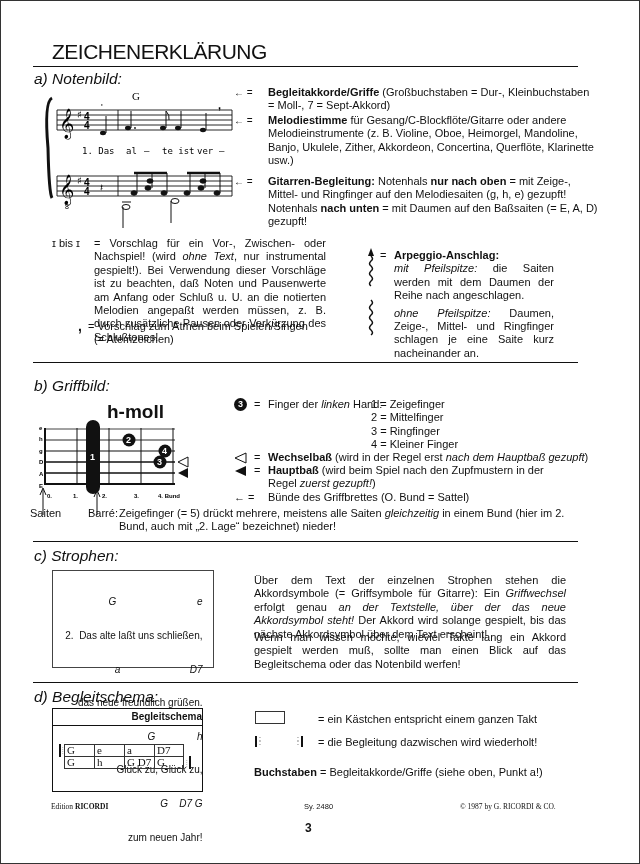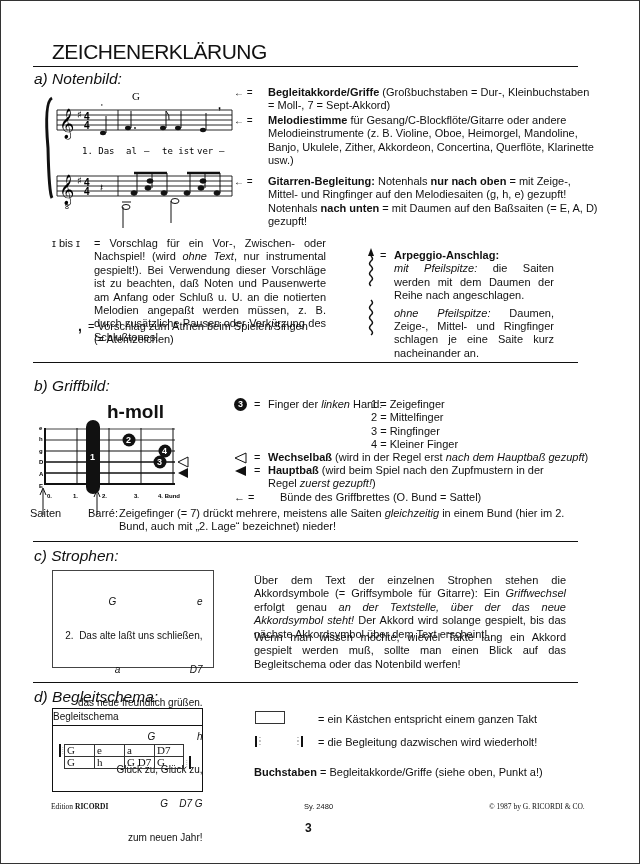--- a/index.html
+++ b/index.html
@@ -175,42 +175,42 @@
     <text x="72" y="78">2.</text>
     <text x="104" y="78">3.</text>
     <text x="128" y="78">4. Bund</text>
   </g>
   <path d="M13 95 L13 70 M10 75 L13 68 L16 75" stroke="#111" fill="none"></path>
   <path d="M67 95 L67 72 M64 77 L67 70 L70 77" stroke="#111" fill="none"></path>
 </svg>
 
 <div class="abs txt" style="left:30px;top:507px;">Saiten</div>
 <div class="abs txt" style="left:88px;top:507px;">Barré:</div>
-<div class="abs txt" style="left:119px;top:507px;width:460px;"><span>Zeigefinger (= 7) drückt mehrere, meistens alle Saiten </span><i>gleichzeitig</i><span> in einem Bund (hier im 2. Bund, auch mit „2. Lage“ bezeichnet) nieder!</span></div>
+<div class="abs txt" style="left:119px;top:507px;width:460px;"><span>Zeigefinger (= 5) drückt mehrere, meistens alle Saiten </span><i>gleichzeitig</i><span> in einem Bund (hier im 2. Bund, auch mit „2. Lage“ bezeichnet) nieder!</span></div>
 
 <div class="abs" style="left:234px;top:398px;width:13px;height:13px;border-radius:50%;background:#111;color:#fff;font-size:9px;font-weight:bold;text-align:center;line-height:13px;">3</div>
 <div class="abs txt" style="left:254px;top:398px;">=</div>
 <div class="abs txt" style="left:268px;top:398px;"><span>Finger der </span><i>linken</i><span> Hand:</span></div>
 <div class="abs txt" style="left:371px;top:398px;">
   <div>1 = Zeigefinger</div>
   <div>2 = Mittelfinger</div>
   <div>3 = Ringfinger</div>
   <div>4 = Kleiner Finger</div>
 </div>
 
 <svg class="abs" style="left:234px;top:452px;" width="14" height="30">
   <path d="M1 6 L12 1 L12 11 Z" fill="#fff" stroke="#111"></path>
   <path d="M1 19 L12 14 L12 24 Z" fill="#111"></path>
 </svg>
 <div class="abs txt" style="left:254px;top:451px;">=</div>
 <div class="abs txt" style="left:268px;top:451px;"><b>Wechselbaß</b><span> (wird in der Regel erst </span><i>nach dem Hauptbaß gezupft</i><span>)</span></div>
 <div class="abs txt" style="left:254px;top:464px;">=</div>
 <div class="abs txt" style="left:268px;top:464px;width:300px;"><b>Hauptbaß</b><span> (wird beim Spiel nach den Zupfmustern in der Regel </span><i>zuerst gezupft!</i><span>)</span></div>
 <div class="abs txt" style="left:234px;top:491px;">←  =</div>
-<div class="abs txt" style="left:268px;top:491px;margin-left:12px;">Bünde des Griffbrettes (O. Bund = Sattel)</div>
+<div class="abs txt" style="left:268px;top:491px;">Bünde des Griffbrettes (O. Bund = Sattel)</div>
 
 <div class="hr" style="top:541px;"></div>
 
 <div class="abs sec" style="left:34px;top:547px;">c) Strophen:</div>
 <div class="box" style="left:52px;top:570px;width:160px;height:96px;text-align:right;">
   <div style="position:absolute;left:12px;top:3px;font-size:10px;line-height:11.2px;white-space:pre;">
     <div style="padding-left:35px;font-style:italic;">G                             e</div>
     <div>2.  Das alte laßt uns schließen,</div>
     <div style="padding-left:35px;font-style:italic;">a                         D7</div>
     <div style="padding-left:13px;">das neue freundlich grüßen.</div>
@@ -220,21 +220,21 @@
     <div style="padding-left:14px;">zum neuen Jahr!</div>
   </div>
 </div>
 <div class="abs txt just" style="left:254px;top:574px;width:312px;"><span>Über dem Text der einzelnen Strophen stehen die Akkordsymbole (= Griffsymbole für Gitarre): Ein </span><i>Griffwechsel</i><span> erfolgt genau </span><i>an der Textstelle, über der das neue Akkordsymbol steht!</i><span> Der Akkord wird solange gespielt, bis das nächste Akkordsymbol über dem Text erscheint!</span></div>
 <div class="abs txt just" style="left:254px;top:631px;width:312px;">Wenn man wissen möchte, wieviel Takte lang ein Akkord gespielt werden muß, sollte man einen Blick auf das Begleitschema oder das Notenbild werfen!</div>
 
 <div class="hr" style="top:682px;"></div>
 
 <div class="abs sec" style="left:34px;top:688px;">d) Begleitschema:</div>
 <div class="box" style="left:52px;top:708px;width:149px;height:82px;border:1.5px solid #111;">
-  <div style="position:absolute;left:0;top:0;width:100%;height:16px;border-bottom:1px solid #111;text-align:left;font-weight:normal;font-size:10px;line-height:16px;">Begleitschema</div>
+  <div style="position:absolute;left:0;top:0;width:100%;height:16px;border-bottom:1px solid #111;text-align:right;font-weight:bold;font-size:10px;line-height:16px;">Begleitschema</div>
   <div style="position:absolute;left:6px;top:35px;width:2px;height:13px;background:#111;"></div>
   <div style="position:absolute;left:9px;top:37px;font-size:6px;line-height:4px;">:<br>:</div>
   <div class="cell" style="left:11px;top:35px;width:31px;">G</div>
   <div class="cell" style="left:41px;top:35px;width:31px;">e</div>
   <div class="cell" style="left:71px;top:35px;width:31px;">a</div>
   <div class="cell" style="left:101px;top:35px;width:30px;">D7</div>
   <div class="cell" style="left:11px;top:47px;width:31px;">G</div>
   <div class="cell" style="left:41px;top:47px;width:31px;">h</div>
   <div class="cell" style="left:71px;top:47px;width:31px;">G  D7</div>
   <div class="cell" style="left:101px;top:47px;width:30px;">G</div>
@@ -247,14 +247,14 @@
 <div class="abs" style="left:255px;top:736px;width:2px;height:11px;background:#111;"></div>
 <div class="abs" style="left:259px;top:737px;font-size:7px;line-height:4px;">:<br>:</div>
 <div class="abs" style="left:297px;top:737px;font-size:7px;line-height:4px;">:<br>:</div>
 <div class="abs" style="left:301px;top:736px;width:2px;height:11px;background:#111;"></div>
 <div class="abs txt" style="left:318px;top:736px;">= die Begleitung dazwischen wird wiederholt!</div>
 <div class="abs txt" style="left:254px;top:766px;font-weight:bold;">Buchstaben</div>
 <div class="abs txt" style="left:320px;top:766px;">= Begleitakkorde/Griffe (siehe oben, Punkt a!)</div>
 
 <div class="abs serif" style="left:51px;top:802px;font-size:7.5px;"><span>Edition</span> <b>RICORDI</b></div>
 <div class="abs" style="left:304px;top:802px;font-size:7.5px;">Sy. 2480</div>
-<div class="abs serif" style="left:489px;top:802px;font-size:7.5px;">© 1987 by G. RICORDI &amp; CO.</div>
+<div class="abs serif" style="left:460px;top:802px;font-size:7.5px;">© 1987 by G. RICORDI &amp; CO.</div>
 <div class="abs" style="left:305px;top:821px;font-size:12px;font-weight:bold;">3</div>
 
 </body></html>

